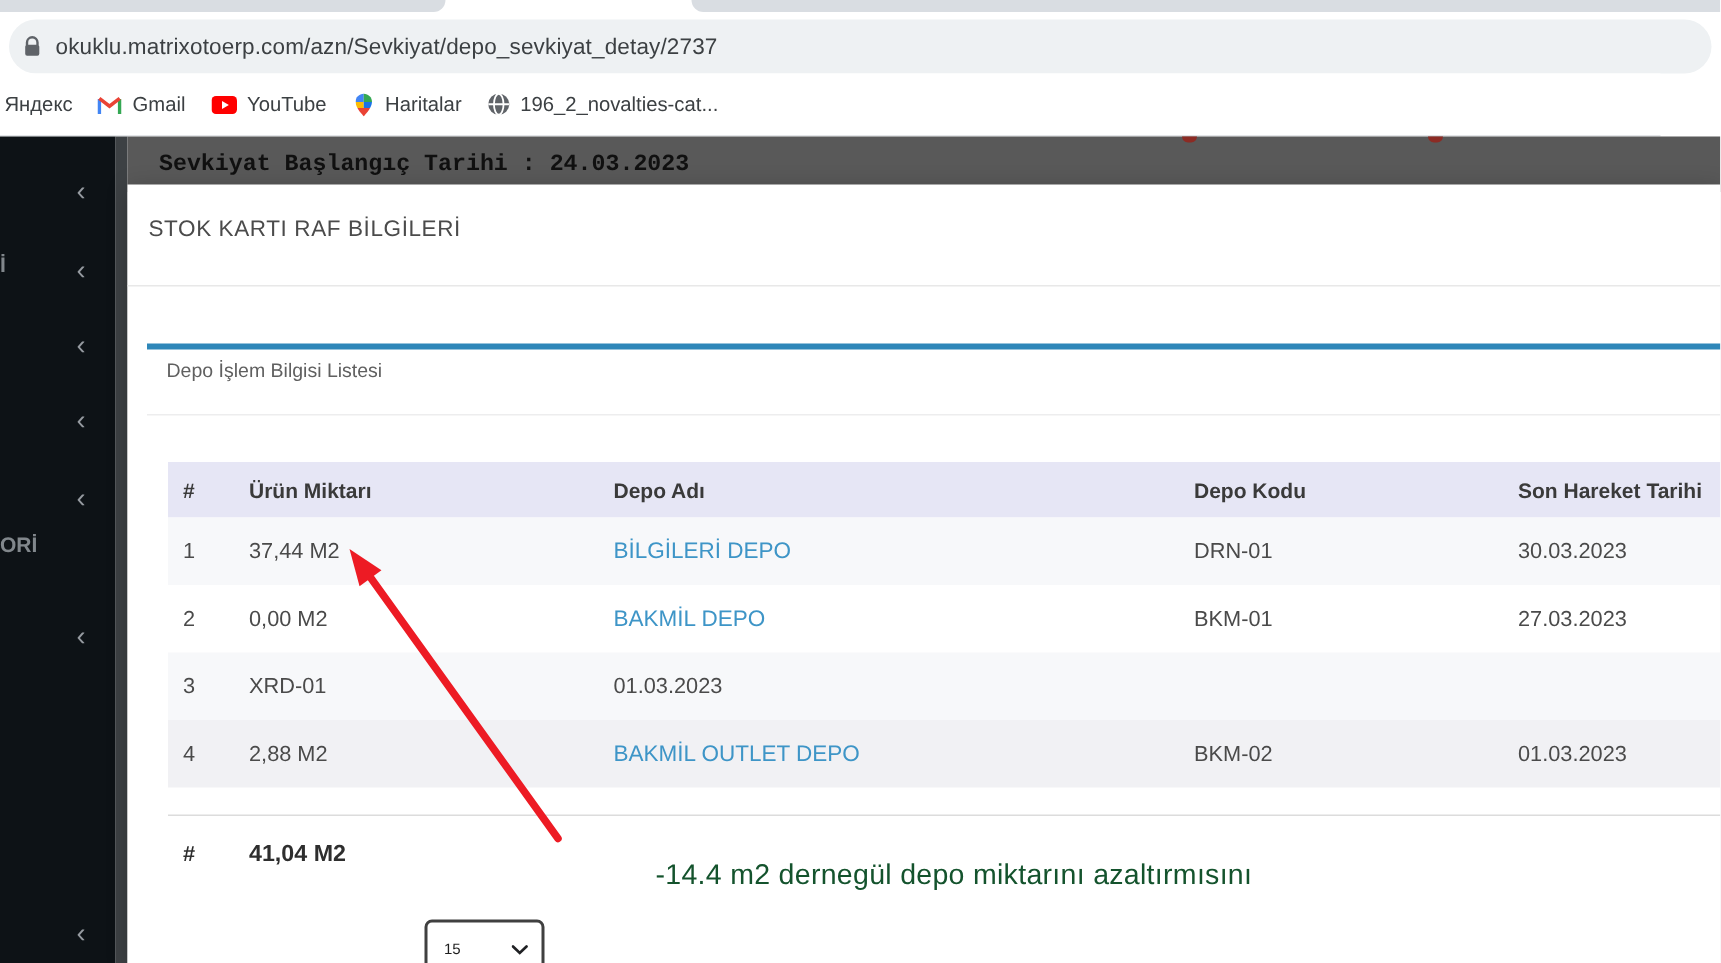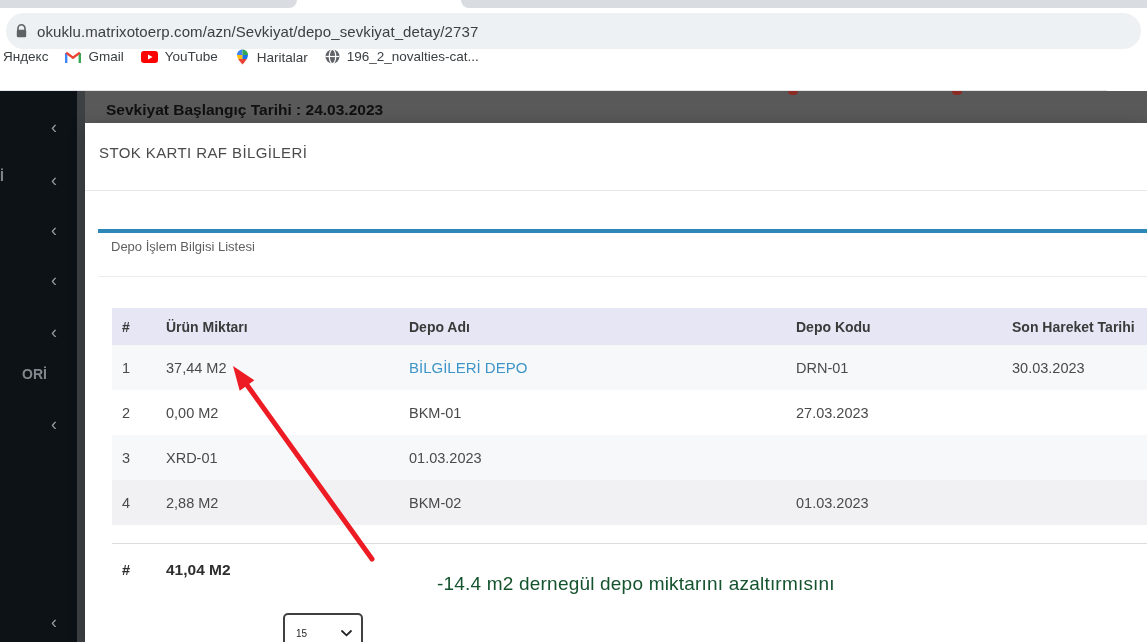--- a/index.html
+++ b/index.html
@@ -10,21 +10,21 @@
   
   .tabstrip{left:0;top:0;width:1147px;height:8px;background:#fff;}
   .tabseg-a{left:0;top:0;width:297px;height:8px;background:#d9dde2;border-radius:0 0 9px 0;}
   .tabseg-b{left:461px;top:0;width:686px;height:8px;background:#d9dde2;border-radius:0 0 0 9px;}
   .urlrow{left:0;top:8px;width:1147px;height:41px;background:#fff;}
   .urlpill{left:6px;top:5px;width:1135px;height:36px;background:#eef1f3;border-radius:18px;
            display:flex;align-items:center;}
   .lock{margin-left:10px;display:flex;align-items:center;}
   .urltext{margin-left:10px;font-size:15px;color:#3c4043;letter-spacing:.1px;white-space:nowrap;}
   .bookmarks{left:0;top:49px;width:1107px;height:42px;background:#fff;
-             border-bottom:1px solid #e3e5e8;display:flex;align-items:flex-start;padding-left:3px;box-sizing:border-box;}
+             border-bottom:1px solid #e3e5e8;display:flex;align-items:center;padding-left:3px;box-sizing:border-box;}
   .bm{display:flex;align-items:center;gap:7px;margin-right:17px;cursor:pointer;}
   .bm span{font-size:13.5px;color:#3c4043;white-space:nowrap;}
 
   
   .sidebar{left:0;top:91px;width:77px;height:551px;background:#0d1216;}
   .sb-ch{position:absolute;left:44px;width:20px;height:20px;color:#959aa0;font-size:18px;
          line-height:18px;text-align:center;cursor:pointer;}
   .sb-lb{position:absolute;left:0;color:#81878c;font-size:14px;font-weight:600;white-space:nowrap;}
   .ovstrip{left:77px;top:91px;width:8px;height:551px;background:#3d4144;}
   .banner{left:85px;top:91px;width:1062px;height:37px;background:#595959;}
@@ -60,21 +60,21 @@
   .rec-count{position:absolute;left:25px;top:494px;font-size:14.5px;color:#3a3a3a;line-height:20px;}
   .pagesize{position:absolute;left:198px;top:490px;width:80px;height:40px;border:2px solid #404040;
             border-radius:5px;background:#fff;display:flex;align-items:center;box-sizing:border-box;cursor:pointer;}
   .pagesize .val{margin-left:11px;font-size:10px;color:#1f1f1f;}
   .pagesize .chev{margin-left:auto;margin-right:9px;display:flex;align-items:center;}
 
   .annotation{position:absolute;left:352px;top:450px;font-size:19px;color:#14532d;
               letter-spacing:.2px;white-space:nowrap;}
 
   .arrowsvg{left:0;top:0;width:1147px;height:642px;pointer-events:none;z-index:30;}
-  .z5{z-index:5;}.z8{z-index:8;}.z10{z-index:10;}
+  .z5{z-index:5;font-family:Liberation Mono, monospace;}.z8{z-index:8;}.z10{z-index:10;}
 </style>
 </head>
 <body>
 
 <div class="stage">
 
   <div class="abs tabstrip">
     <div class="abs tabseg-a"></div>
     <div class="abs tabseg-b"></div>
   </div>
@@ -139,21 +139,21 @@
 
   <div class="abs sidebar z8">
     <span class="sb-ch" style="top:27px;">‹</span>
     <span class="sb-ch" style="top:80px;">‹</span>
     <span class="sb-ch" style="top:130px;">‹</span>
     <span class="sb-ch" style="top:180px;">‹</span>
     <span class="sb-ch" style="top:232px;">‹</span>
     <span class="sb-ch" style="top:324px;">‹</span>
     <span class="sb-ch" style="top:522px;">‹</span>
     <span class="sb-lb" style="top:77px;">İ</span>
-    <span class="sb-lb" style="top:275px;margin-left:22px;">ORİ</span>
+    <span class="sb-lb" style="top:264px;">ORİ</span>
   </div>
 
   <div class="abs ovstrip z5"></div>
   <div class="abs banner z5">
     <span class="banner-text">Sevkiyat Başlangıç Tarihi : 24.03.2023</span>
     <span class="speck" style="left:703px;"></span>
     <span class="speck" style="left:867px;"></span>
   </div>
 
   <div class="abs modal z10">
@@ -176,33 +176,35 @@
         <div class="cell1">1</div>
         <div class="nowrap">37,44 M2</div>
         <div><a class="dlink">BİLGİLERİ DEPO</a></div>
         <div class="nowrap">DRN-01</div>
         <div class="nowrap">30.03.2023</div>
       </div>
 
       <div class="trow tbody-row r-white">
         <div class="cell1">2</div>
         <div class="nowrap">0,00 M2</div>
+        <div><a class="dlink">BAKMİL DEPO</a></div>
         <div class="nowrap">BKM-01</div>
         <div class="nowrap">27.03.2023</div>
       </div>
 
       <div class="trow tbody-row r-striped">
         <div class="cell1">3</div>
         <div class="nowrap">XRD-01</div>
         <div class="nowrap">01.03.2023</div>
       </div>
 
       <div class="trow tbody-row r-striped2">
         <div class="cell1">4</div>
         <div class="nowrap">2,88 M2</div>
+        <div><a class="dlink">BAKMİL OUTLET DEPO</a></div>
         <div class="nowrap">BKM-02</div>
         <div class="nowrap">01.03.2023</div>
       </div>
     </div>
 
     <div class="m-div3"></div>
     <div class="totals">
       <div class="tot-hash">#</div>
       <div class="tot-qty">41,04 M2</div>
     </div>

